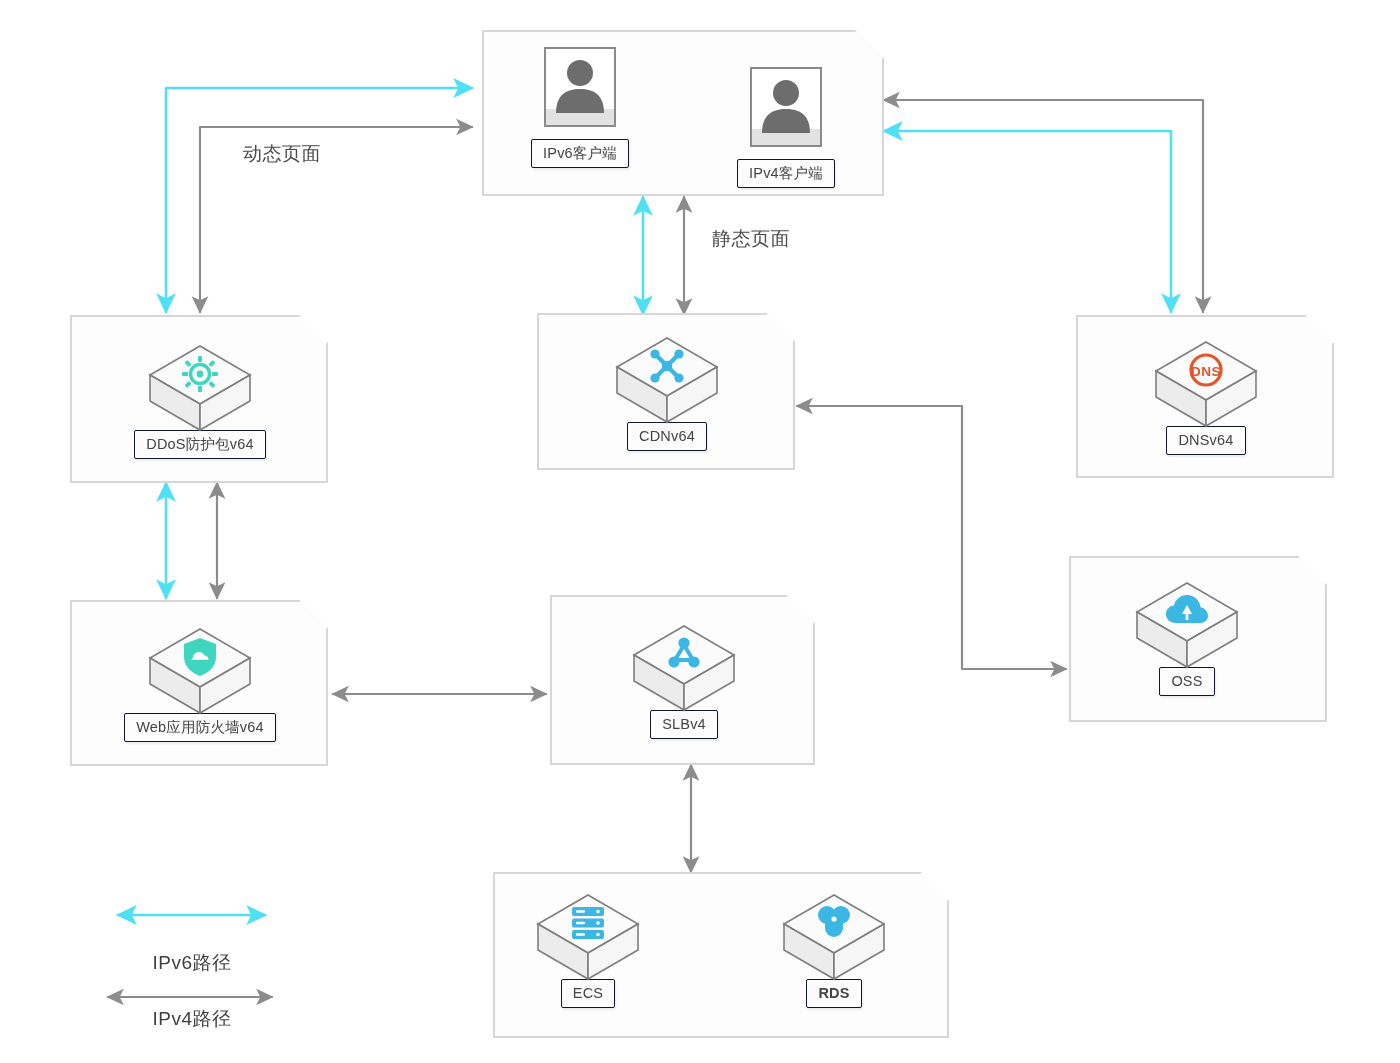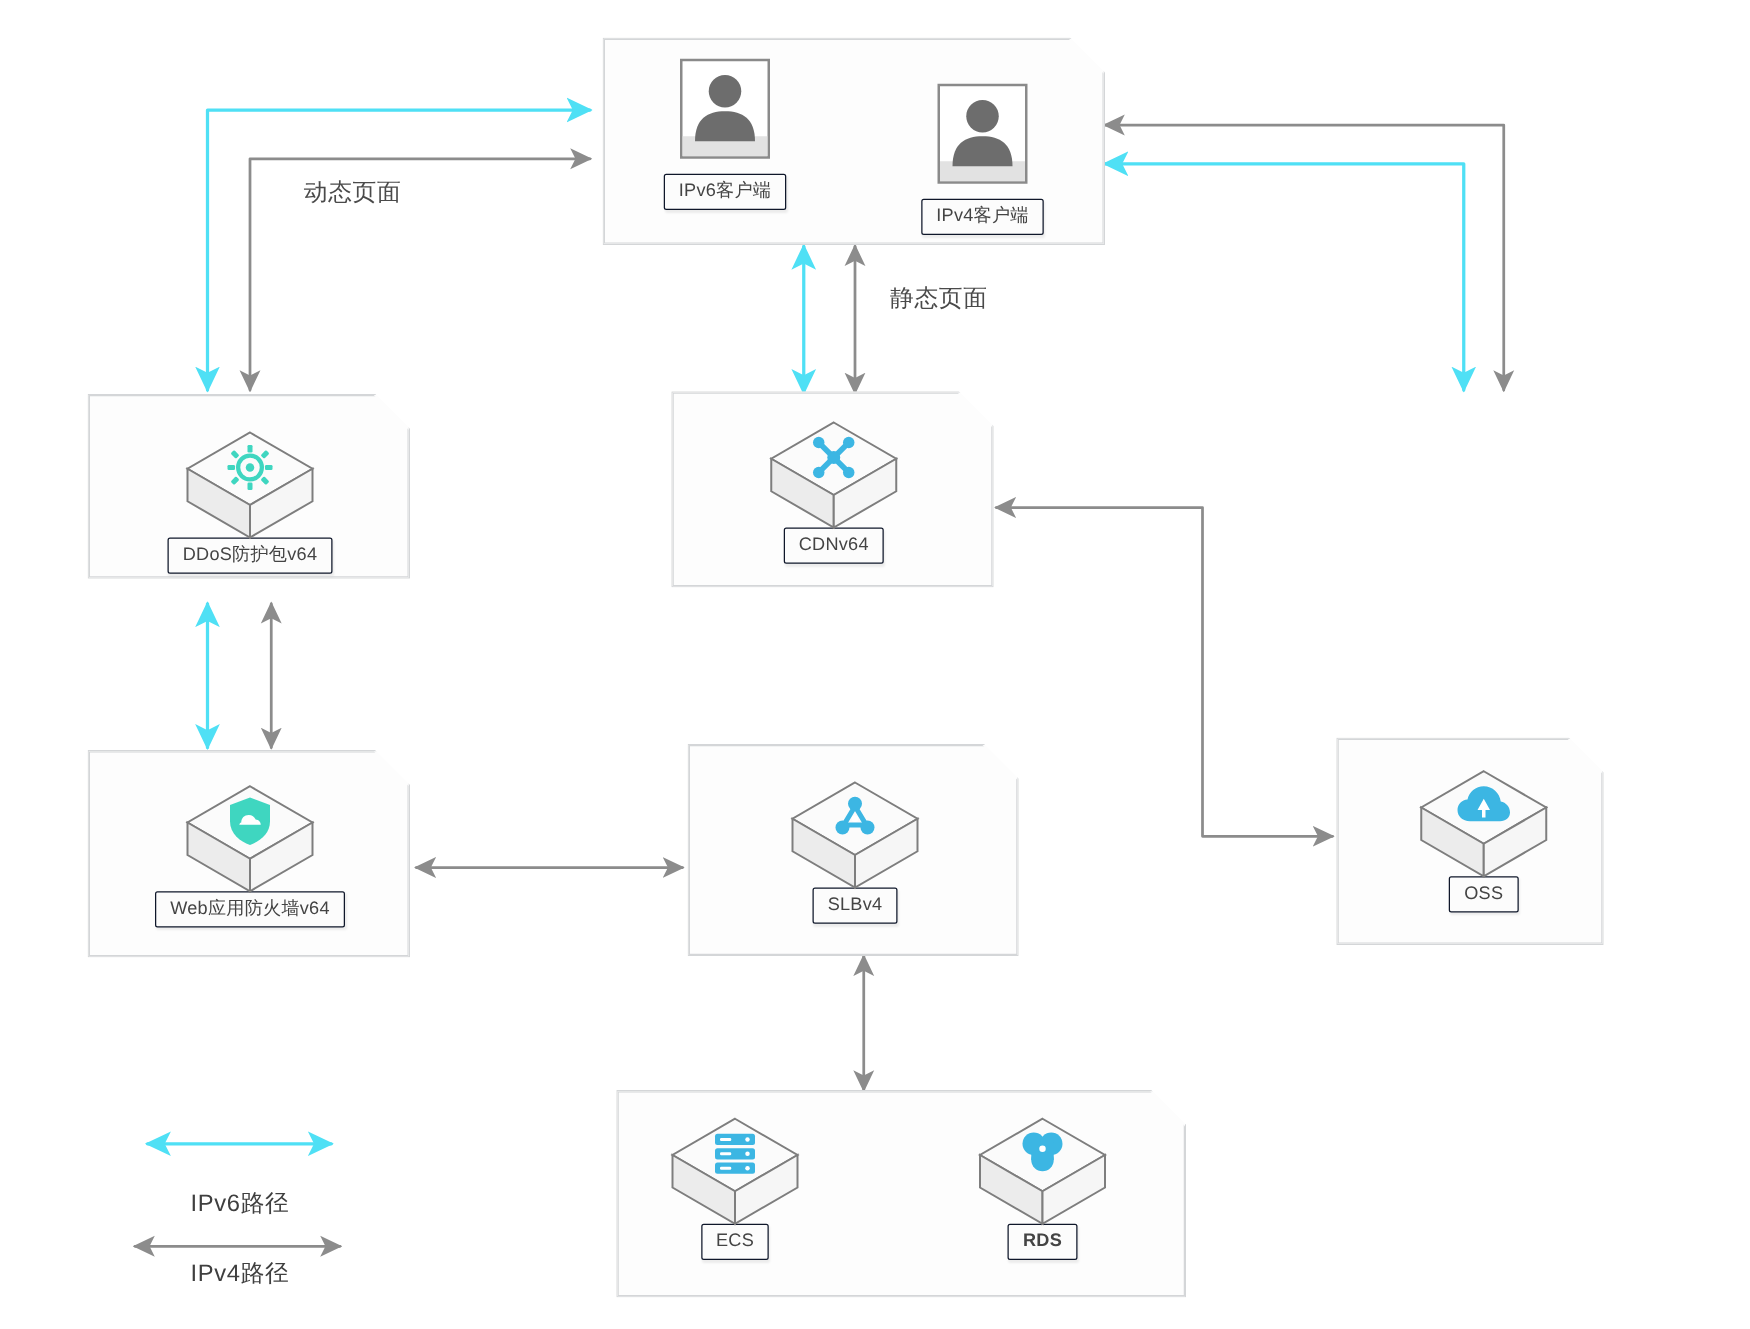--- a/index.html
+++ b/index.html
@@ -218,21 +218,21 @@
           <svg width="56" height="58" viewBox="0 0 56 58">
             <circle cx="28" cy="16" r="13" fill="#6d6d6d"></circle>
             <path d="M4,56 C4,38 14,32 28,32 C42,32 52,38 52,56 Z" fill="#6d6d6d"></path>
           </svg>
         </div>
         <div class="node-label">IPv4客户端</div>
       </div>
     </div>
   </div>
 
-  <div class="group" style="left:70px; top:315px; width:258px; height:148px;">
+  <div class="group" style="left:70px; top:315px; width:258px; height:168px;">
     <div class="node" style="left:54px; top:24px;">
       <div class="cube">
         <svg width="112" height="96" viewBox="0 0 112 96">
           <polygon points="56,6 106,35 56,64 6,35" fill="#fbfbfb" stroke="#7e7e7e" stroke-width="1.6"></polygon>
           <polygon points="6,35 56,64 56,90 6,61" fill="#ececec" stroke="#7e7e7e" stroke-width="1.6"></polygon>
           <polygon points="106,35 56,64 56,90 106,61" fill="#f6f6f6" stroke="#7e7e7e" stroke-width="1.6"></polygon>
         </svg>
         <div class="glyph">
           <svg width="40" height="40" viewBox="0 0 40 40">
             <g fill="#3fd6c0">
@@ -275,20 +275,38 @@
               <circle cx="32" cy="31" r="4.6"></circle>
               <circle cx="20" cy="19" r="5.2"></circle>
             </g>
           </svg>
         </div>
       </div>
       <div class="node-label">CDNv64</div>
     </div>
   </div>
 
+  <div class="group" style="left:1076px; top:315px; width:258px; height:163px;">
+    <div class="node" style="left:54px; top:20px;">
+      <div class="cube">
+        <svg width="112" height="96" viewBox="0 0 112 96">
+          <polygon points="56,6 106,35 56,64 6,35" fill="#fbfbfb" stroke="#7e7e7e" stroke-width="1.6"></polygon>
+          <polygon points="6,35 56,64 56,90 6,61" fill="#ececec" stroke="#7e7e7e" stroke-width="1.6"></polygon>
+          <polygon points="106,35 56,64 56,90 106,61" fill="#f6f6f6" stroke="#7e7e7e" stroke-width="1.6"></polygon>
+        </svg>
+        <div class="glyph">
+          <svg width="40" height="40" viewBox="0 0 40 40">
+            <circle cx="20" cy="20" r="15" fill="none" stroke="#e2562c" stroke-width="3.2"></circle>
+            <text x="20" y="25.5" text-anchor="middle" font-family="'Liberation Sans', sans-serif" font-size="13.5" font-weight="bold" fill="#e2562c" letter-spacing="0.5">DNS</text>
+          </svg>
+        </div>
+      </div>
+      <div class="node-label">DNSv64</div>
+    </div>
+  </div>
 
   <div class="group" style="left:70px; top:600px; width:258px; height:166px;">
     <div class="node" style="left:54px; top:22px;">
       <div class="cube">
         <svg width="112" height="96" viewBox="0 0 112 96">
           <polygon points="56,6 106,35 56,64 6,35" fill="#fbfbfb" stroke="#7e7e7e" stroke-width="1.6"></polygon>
           <polygon points="6,35 56,64 56,90 6,61" fill="#ececec" stroke="#7e7e7e" stroke-width="1.6"></polygon>
           <polygon points="106,35 56,64 56,90 106,61" fill="#f6f6f6" stroke="#7e7e7e" stroke-width="1.6"></polygon>
         </svg>
         <div class="glyph">
@@ -323,21 +341,21 @@
               <circle cx="30" cy="27" r="5.6"></circle>
             </g>
             <circle cx="20" cy="20" r="2.6" fill="#ffffff"></circle>
           </svg>
         </div>
       </div>
       <div class="node-label">SLBv4</div>
     </div>
   </div>
 
-  <div class="group" style="left:1069px; top:590px; width:214px; height:166px;">
+  <div class="group" style="left:1069px; top:556px; width:258px; height:166px;">
     <div class="node" style="left:42px; top:20px;">
       <div class="cube">
         <svg width="112" height="96" viewBox="0 0 112 96">
           <polygon points="56,6 106,35 56,64 6,35" fill="#fbfbfb" stroke="#7e7e7e" stroke-width="1.6"></polygon>
           <polygon points="6,35 56,64 56,90 6,61" fill="#ececec" stroke="#7e7e7e" stroke-width="1.6"></polygon>
           <polygon points="106,35 56,64 56,90 106,61" fill="#f6f6f6" stroke="#7e7e7e" stroke-width="1.6"></polygon>
         </svg>
         <div class="glyph">
           <svg width="44" height="36" viewBox="0 0 44 36">
             <path d="M11,30 C5,30 1,26 1,21 C1,16.5 4.5,13 9,12.6 C10.2,6.5 15.6,2 22,2 C29,2 34.8,7.4 35.6,14.2 C39.8,15 43,18.6 43,23 C43,27 39.6,30 35,30 Z" fill="#3cb6e3"></path>

